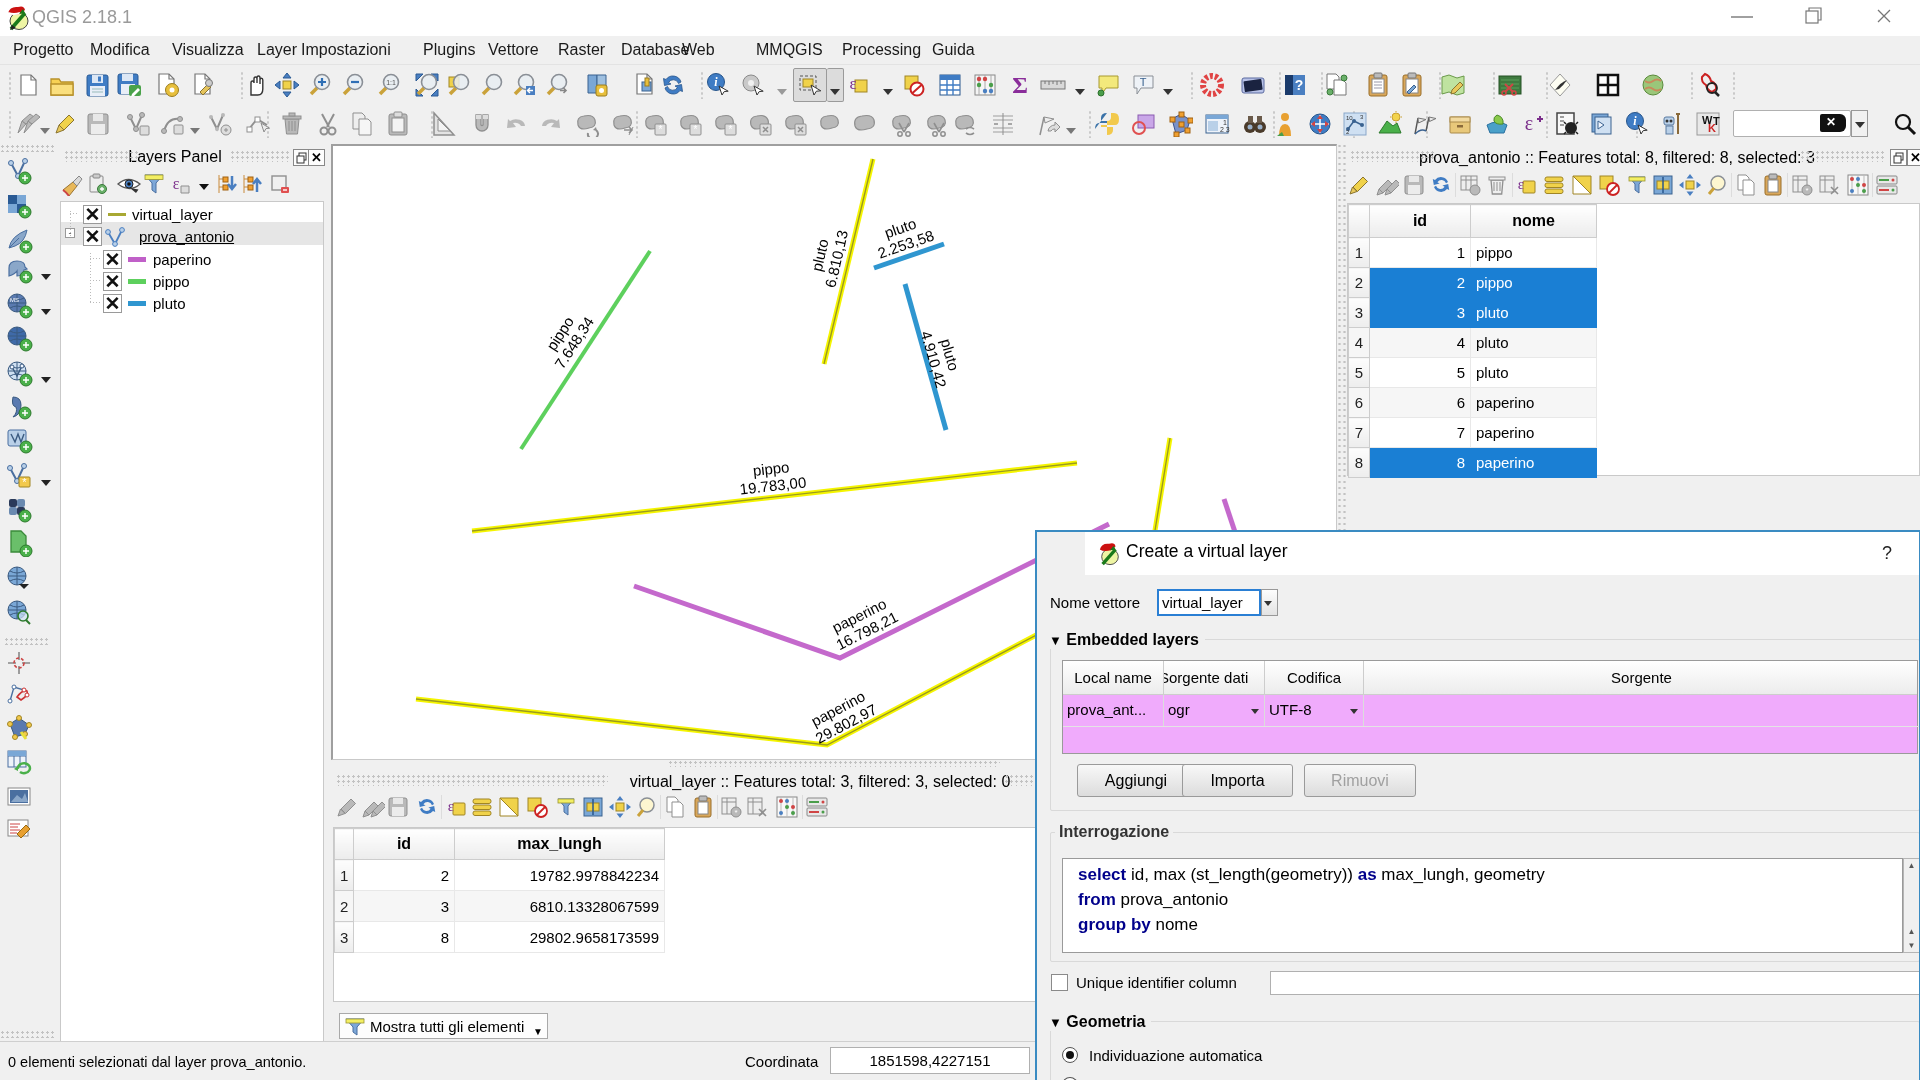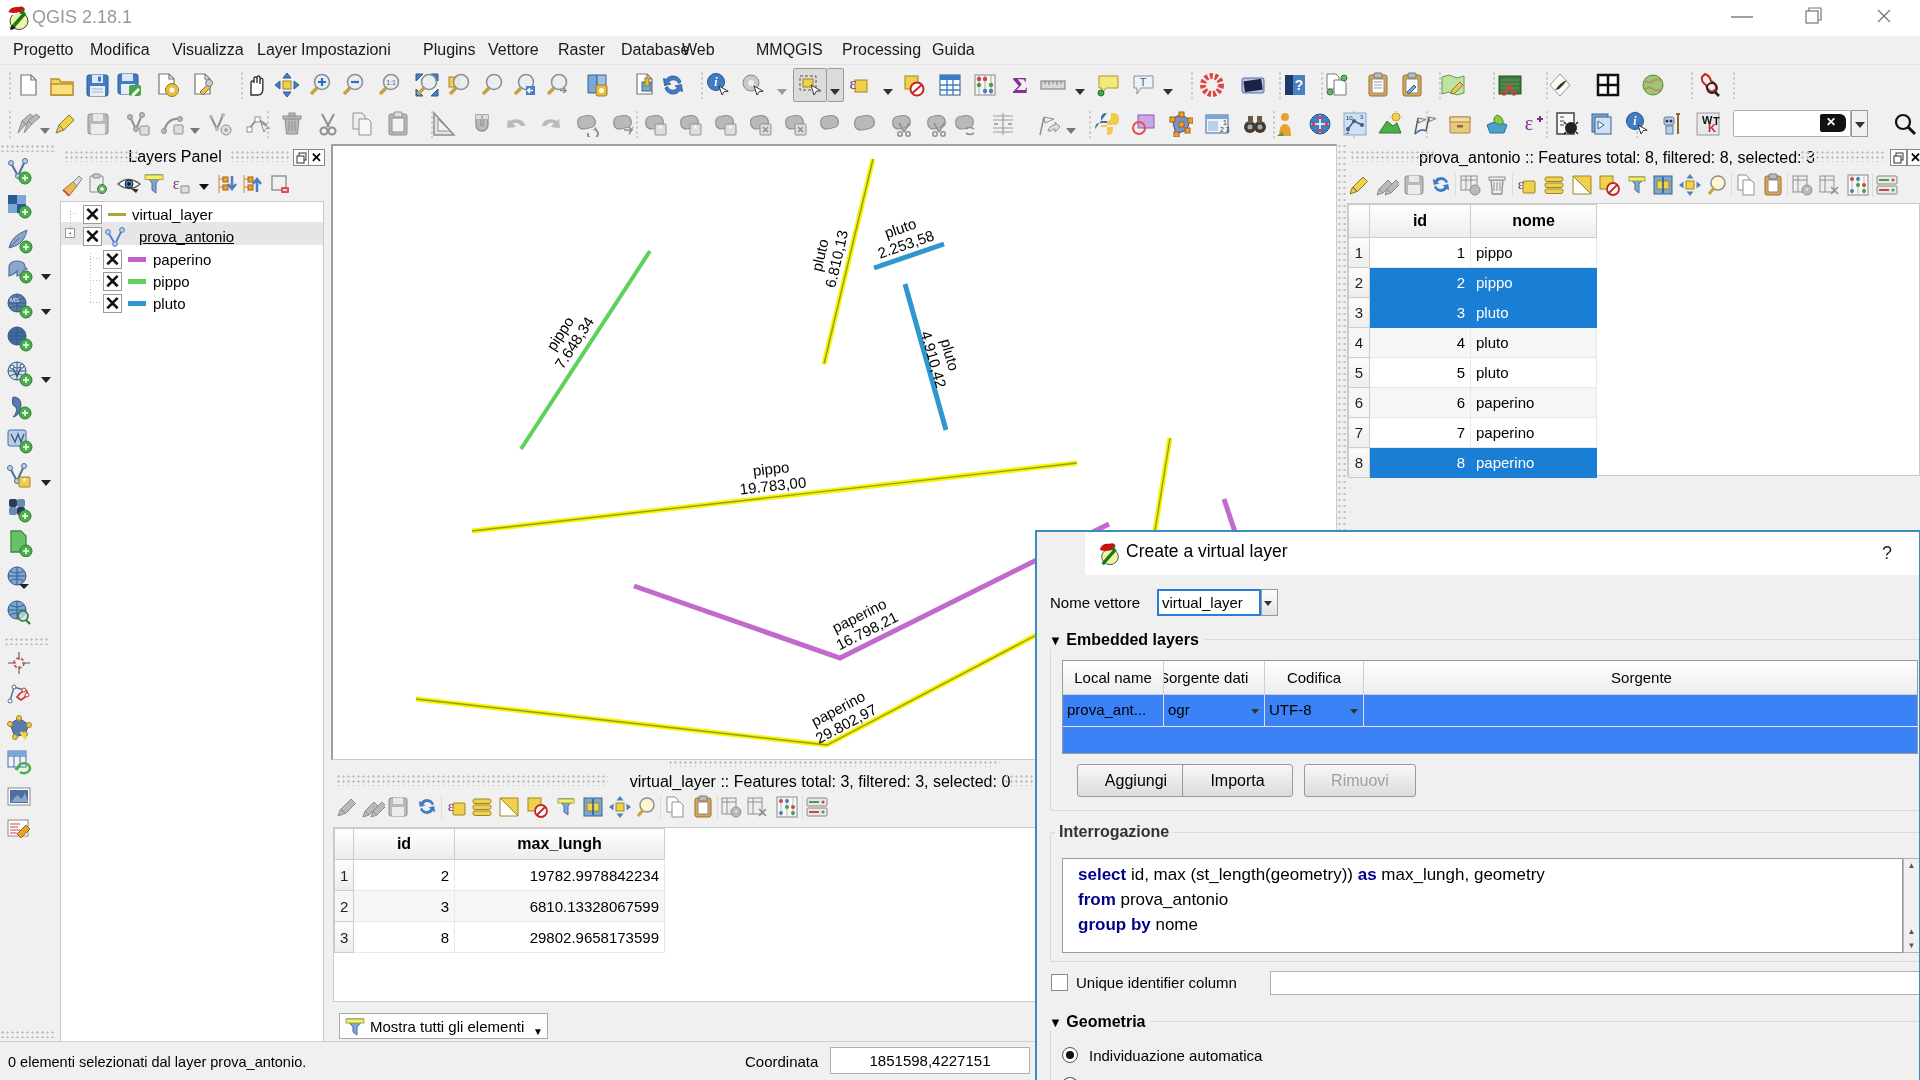--- a/index.html
+++ b/index.html
@@ -1158,21 +1158,21 @@
     <div class="abs" style="left:797px;top:11px;font-size:18px;color:#222;">?</div>
     <div class="abs" style="left:866px;top:6px;font-size:21px;color:#222;">✕</div>
   </div>
   <div class="abs" style="left:13px;top:62px;font-size:15px;">Nome vettore</div>
   <div class="abs" style="left:120px;top:57px;width:104px;height:27px;background:#fff;border:2px solid #2a7fd4;font-size:15px;line-height:24px;text-indent:3px;">virtual_layer</div>
   <div class="abs" style="left:224px;top:57px;width:17px;height:27px;background:linear-gradient(#fdfdfd,#e3e3e3);border:1px solid #999;">
       <span class="carr"></span>
     </div>
   <div class="abs" style="left:13px;top:107px;width:870px;height:172px;border:1px solid #d9d9d9;border-radius:2px"></div>
   <div class="abs" style="left:12px;top:99px;background:#f0f0f0;padding-right:6px;"><span style="font-size:13px">▼</span>&nbsp;<span class="gbox-lbl" style="font-size:16px">Embedded layers</span></div>
-  <div class="abs" style="left:25px;top:128px;width:856px;height:94px;background:#3b82f6;border:1px solid #9a9a9a">
+  <div class="abs" style="left:25px;top:128px;width:856px;height:94px;background:#f0abfc;border:1px solid #9a9a9a">
     <div class="abs" style="left:0;top:0;width:100%;height:34px;background:linear-gradient(#fff,#ececec);border-bottom:1px solid #cdcdcd"></div>
     <div class="abs" style="left:0;top:0;width:101px;height:34px;border-right:1px solid #cdcdcd;text-align:center;line-height:34px;font-size:15px">Local name</div>
     <div class="abs" style="left:101px;top:0;width:101px;height:34px;border-right:1px solid #cdcdcd;line-height:34px;font-size:15px;overflow:hidden"><span style="margin-left:-5px">Sorgente dati</span></div>
     <div class="abs" style="left:202px;top:0;width:99px;height:34px;border-right:1px solid #cdcdcd;text-align:center;line-height:34px;font-size:15px">Codifica</div>
     <div class="abs" style="left:301px;top:0;width:555px;height:34px;text-align:center;line-height:34px;font-size:15px">Sorgente</div>
     <div class="abs" style="left:0;top:34px;width:101px;height:31px;border-right:1px solid #dcdcdc;font-size:15px;line-height:30px;text-indent:4px;">prova_ant...</div>
     <div class="abs" style="left:101px;top:34px;width:101px;height:31px;border-right:1px solid #dcdcdc;font-size:15px;line-height:30px;text-indent:4px;">ogr<span class="carr" style="right:5px"></span></div>
     <div class="abs" style="left:202px;top:34px;width:99px;height:31px;border-right:1px solid #dcdcdc;font-size:15px;line-height:30px;text-indent:4px;">UTF-8<span class="carr" style="right:5px"></span></div>
     <div class="abs" style="left:0;top:65px;width:856px;height:1px;background:#e4e4e4"></div>
   </div>

